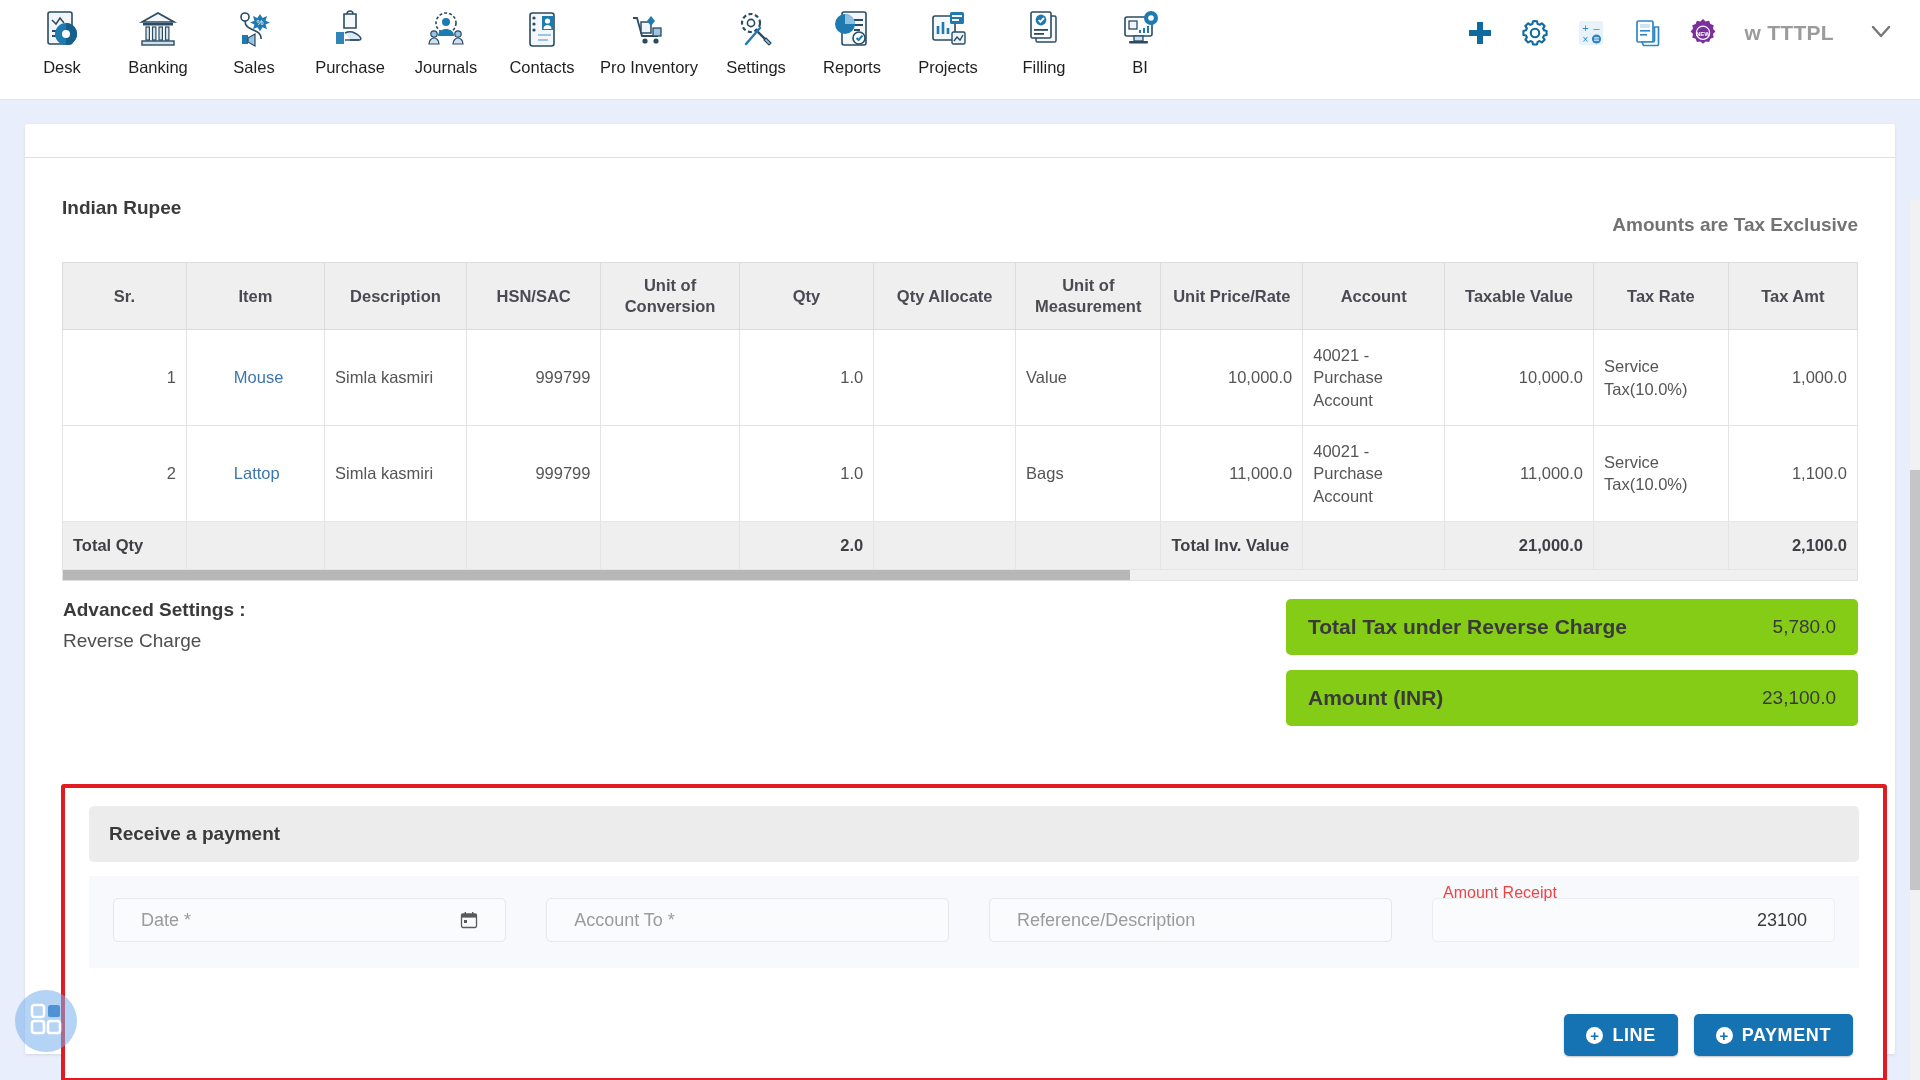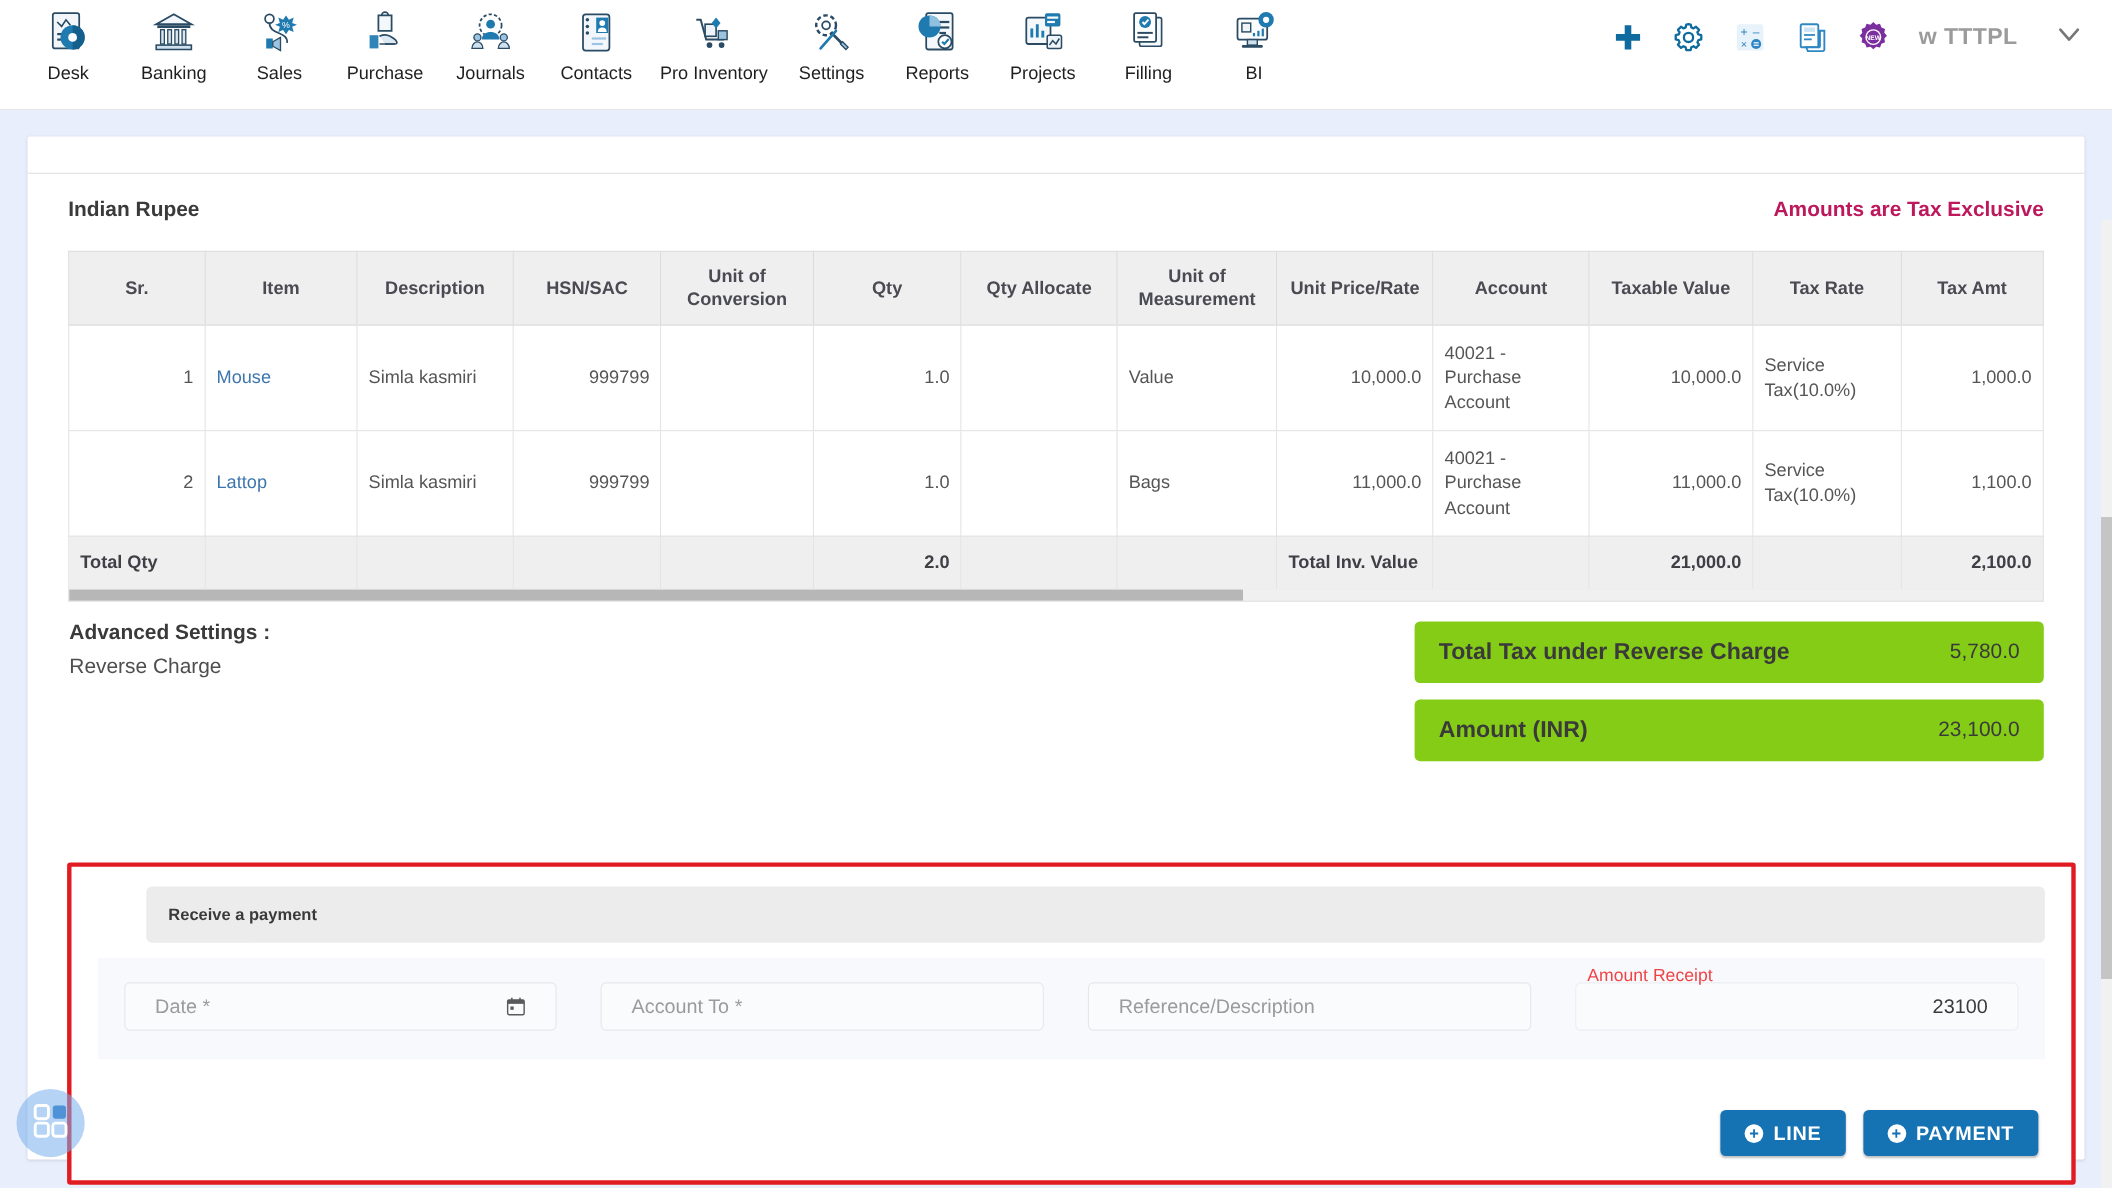--- a/index.html
+++ b/index.html
@@ -65,22 +65,22 @@
     border-radius: 2px;
     box-shadow: 0 1px 3px rgba(0,0,0,.10);
   }
   .card-top-strip { height: 34px; border-bottom: 1px solid #e0e0e0; }
 
   .inner { padding: 22px 37px 0 37px; }
 
   .row-between { display: flex; align-items: center; justify-content: space-between; }
   .currency-label { font-size: 19px; font-weight: 700; color: #3a3a3a; }
   .tax-link {
-    font-size: 19px; font-weight: 700; color: #be185d;
-    cursor: pointer; text-decoration: none;
+    font-size: 19px; font-weight: 700; color: #737373;
+    cursor: pointer; text-decoration: none; margin-top: 34px;
   }
 
   
   .tablewrap { margin-top: 26px; position: relative; }
   table.items {
     width: 100%;
     border-collapse: collapse;
     table-layout: fixed;
     font-size: 16.5px;
     color: #444;
@@ -101,21 +101,21 @@
     border: 1px solid #e4e4e4;
     padding: 14px 10px;
     height: 84px;
     vertical-align: middle;
     line-height: 1.35;
     color: #555;
   }
   td.num { text-align: right; }
   td.ctr { text-align: center; }
   td.lft { text-align: left; }
-  a.itemlink { color: #3d76ad; text-decoration: none; cursor: pointer; }
+  a.itemlink { color: #3d76ad; text-decoration: none; cursor: pointer; margin-left: 37px; }
   tr.totrow td {
     background: #efefef;
     font-weight: 700;
     color: #3f3f45;
     height: 48px;
     padding: 8px 10px;
   }
   .hscroll {
     height: 11px;
     background: #f0f0f0;
@@ -153,21 +153,21 @@
     top: 660px;
     border: 4px solid #e01b22;
     border-radius: 3px;
     background: #ffffff;
     padding: 18px 24px 22px 24px;
   }
   .pay-header {
     background: #ececec;
     border-radius: 5px;
     padding: 17px 20px;
-    font-size: 15px; font-weight: 700; color: #3a3a3a; margin-left: 44px;
+    font-size: 19px; font-weight: 700; color: #3a3a3a;
   }
   .pay-fields {
     background: #f7f9fc;
     margin-top: 14px;
     padding: 22px 24px 26px 24px;
     display: flex; align-items: flex-end; gap: 40px;
   }
   .fld { position: relative; }
   .fld .inp {
     background: #fafbfd;

